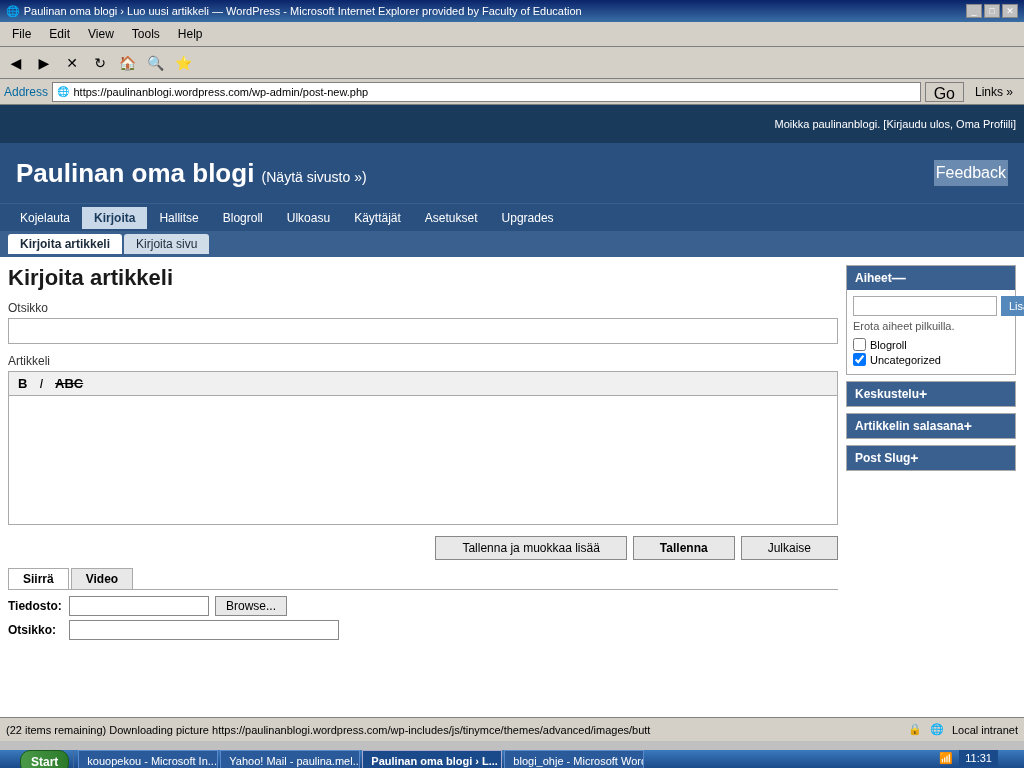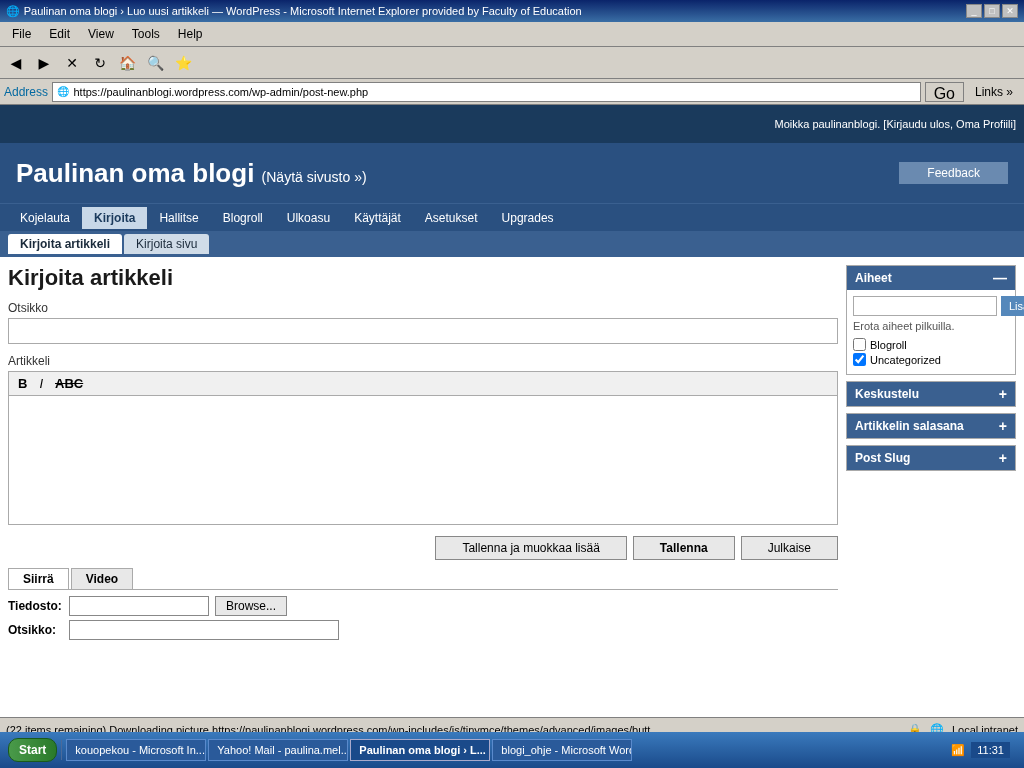--- a/index.html
+++ b/index.html
@@ -130,22 +130,22 @@
     }
     .blog-title {
       color: white;
       font-size: 26px;
       font-weight: bold;
     }
     .feedback-btn {
       background: #6a8ab0;
       color: white;
       border: none;
-      padding: 4px 28px;
-      font-size: 12px;
+      padding: 4px 2px;
+      font-size: 16px;
       cursor: pointer;
     }
 
     
     .wp-nav {
       background: #2a5080;
       border-top: 1px solid #3a6090;
       display: flex;
       align-items: center;
       height: 28px;
@@ -325,21 +325,20 @@
     }
     .sidebar-box {
       border: 1px solid #aaa;
       margin-bottom: 6px;
     }
     .sidebar-header {
       background: #3a6090;
       color: white;
       padding: 4px 8px;
       display: flex;
-      justify-content: space-between;
       align-items: center;
       font-size: 12px;
       font-weight: bold;
     }
     .sidebar-header-btn {
       color: white;
       font-size: 14px;
       cursor: pointer;
     }
     .sidebar-content {
@@ -388,24 +387,24 @@
       padding: 0 6px;
       font-size: 11px;
       gap: 8px;
     }
     .status-text { flex: 1; }
     .status-right { display: flex; gap: 8px; align-items: center; }
 
     
     .taskbar {
       background: linear-gradient(to bottom, #3a7abd, #1a4a8a);
-      height: 36px;
-      display: flex;
-      align-items: center;
-      padding: 0 8px;
+      height: 18px;
+      display: flex;
+      align-items: flex-start;
+      padding: 0 20px;
       gap: 2px;
       position: fixed;
       bottom: 0;
       left: 0;
       right: 0;
     }
     .start-btn {
       background: linear-gradient(to right, #4a9a4a, #2a7a2a);
       color: white;
       font-weight: bold;

